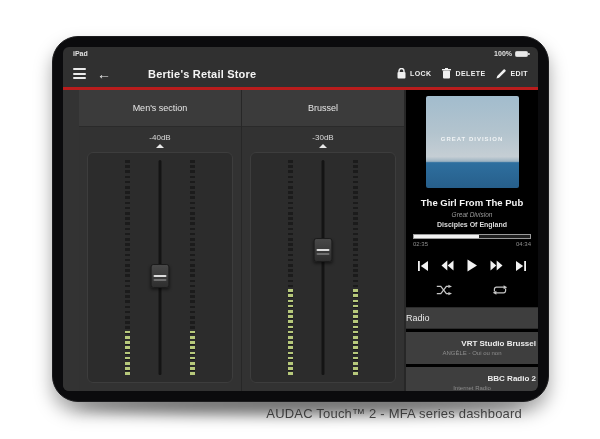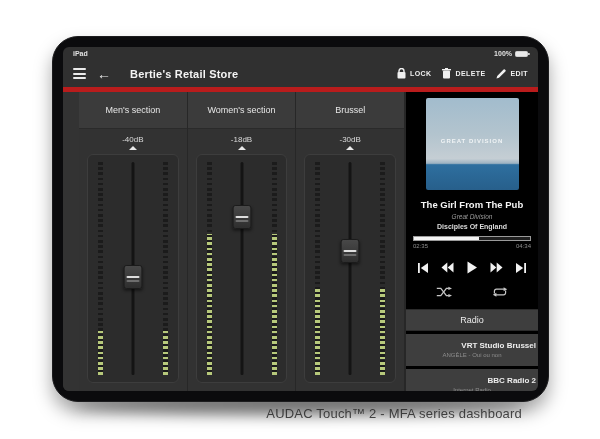--- a/index.html
+++ b/index.html
@@ -20,28 +20,28 @@
     padding:0 10px; color:#e3e3e3; font-size:7px; font-weight:bold; }
   .batt-wrap { display:flex; align-items:center; gap:3px; }
   .batt { width:13px; height:6px; border:1px solid #cfcfcf; border-radius:1.5px; position:relative; background:#e9e9e9; }
   .batt:after { content:""; position:absolute; right:-3px; top:1px; width:2px; height:2.5px; background:#cfcfcf; border-radius:0 1px 1px 0; }
 
   
   .appbar { height:27px; display:flex; align-items:center; padding:0 10px; gap:11px; }
   .hamburger { width:13px; display:flex; flex-direction:column; gap:2.5px; cursor:pointer; }
   .hamburger span { display:block; height:2px; background:#ebebeb; border-radius:1px; }
   .back-arrow { color:#ebebeb; font-size:14px; line-height:14px; cursor:pointer; }
-  .appbar-title { font-size:11px; font-weight:bold; color:#f4f4f4; margin-left:8px; letter-spacing:.2px; }
+  .appbar-title { font-size:11px; font-weight:bold; color:#f4f4f4; margin-left:26px; letter-spacing:.2px; }
   .appbar-spacer { flex:1; }
   .appbar-action { display:flex; align-items:center; gap:4px; color:#f0f0f0;
     font-size:7px; font-weight:bold; letter-spacing:.4px; cursor:pointer; }
   .appbar-action svg { display:block; }
 
   
-  .content { flex:1; display:flex; border-top:5px solid #b91c1c; min-height:0; }
+  .content { flex:1; display:flex; border-top:3px solid #b91c1c; min-height:0; }
   .zones { flex:1; display:flex; padding-left:16px; background:#333333; min-width:0; }
   .zone { flex:1; display:flex; flex-direction:column; border-right:1px solid #272727; min-width:0; }
   .zone-header { height:37px; background:#3b3b3b; border-bottom:1px solid #2a2a2a;
     display:flex; align-items:center; justify-content:center;
     font-size:9px; color:#e6e6e6; }
   .zone-body { flex:1; background:#323232; display:flex; flex-direction:column; align-items:center; padding:0 7px; min-height:0; }
   .db-label { margin-top:6px; font-size:8px; font-weight:normal; color:#dadada; }
   .pointer-up { margin-top:2px; width:0; height:0; border-left:4px solid transparent;
     border-right:4px solid transparent; border-bottom:4px solid #e8e8e8; }
   .fader-panel { align-self:stretch; flex:1; margin:4px 1px 8px; background:#2c2c2c;
@@ -74,21 +74,21 @@
   .track-album { margin-top:3px; text-align:center; font-size:7px; font-weight:bold; color:#dcdcdc; }
   .progress-wrap { margin:6px 7px 0; }
   .progress-bar { height:5px; background:#1f1f1f; border:1px solid #9a9a9a; cursor:pointer; }
   .progress-fill { height:100%; background:#f2f2f2; }
   .times { display:flex; justify-content:space-between; font-size:6px; color:#8f8f8f; margin-top:2px; }
   .transport { display:flex; justify-content:space-between; align-items:center; margin:12px 11px 0; }
   .transport svg { display:block; cursor:pointer; }
   .secondary { display:flex; justify-content:center; gap:40px; margin-top:12px; }
   .secondary svg { display:block; cursor:pointer; }
   .radio-header { margin-top:11px; background:#3e3e3e; border-top:1px solid #2c2c2c; border-bottom:1px solid #2c2c2c;
-    padding:5px 0; text-align:center; font-size:9px; color:#eaeaea; }
+    padding:5px 0; text-align:left; font-size:9px; color:#eaeaea; }
   .stations { flex:1; display:flex; flex-direction:column; gap:3px; margin-top:3px; min-height:0; }
   .station { background:#3e3e3e; padding:7px 2px 8px; text-align:center; cursor:pointer; }
   .station-name { font-size:8px; font-weight:bold; color:#ededed;text-align:right; }
   .station-sub { font-size:6px; color:#8d8d8d; margin-top:2px; }
 
   
   .caption { position:absolute; right:78px; top:406px; font-size:13px; font-weight:normal;
     color:rgba(35,35,35,0.82); letter-spacing:.2px; }
 </style>
 </head>
@@ -169,44 +169,20 @@
                   <div class="track"></div>
                   <div class="knob" style="top: 54%;">
                       <div class="grip-b"></div>
                       <div class="grip-d"></div>
                     </div>
                 </div>
               </div>
             </div>
           </div>
 
-          <div class="zone">
-            <div class="zone-header">Women's section</div>
-            <div class="zone-body">
-              <div class="db-label">-18dB</div>
-              <div class="pointer-up"></div>
-              <div class="fader-panel">
-                <div class="track-area">
-                  <div class="meter meter-left">
-                      <div class="unlit"></div>
-                      <div class="lit" style="height: 66%;"></div>
-                    </div>
-                  <div class="meter meter-right">
-                      <div class="unlit"></div>
-                      <div class="lit" style="height: 66%;"></div>
-                    </div>
-                  <div class="track"></div>
-                  <div class="knob" style="top: 26%;">
-                      <div class="grip-b"></div>
-                      <div class="grip-d"></div>
-                    </div>
-                </div>
-              </div>
-            </div>
-          </div>
 
           <div class="zone">
             <div class="zone-header">Brussel</div>
             <div class="zone-body">
               <div class="db-label">-30dB</div>
               <div class="pointer-up"></div>
               <div class="fader-panel">
                 <div class="track-area">
                   <div class="meter meter-left">
                       <div class="unlit"></div>

